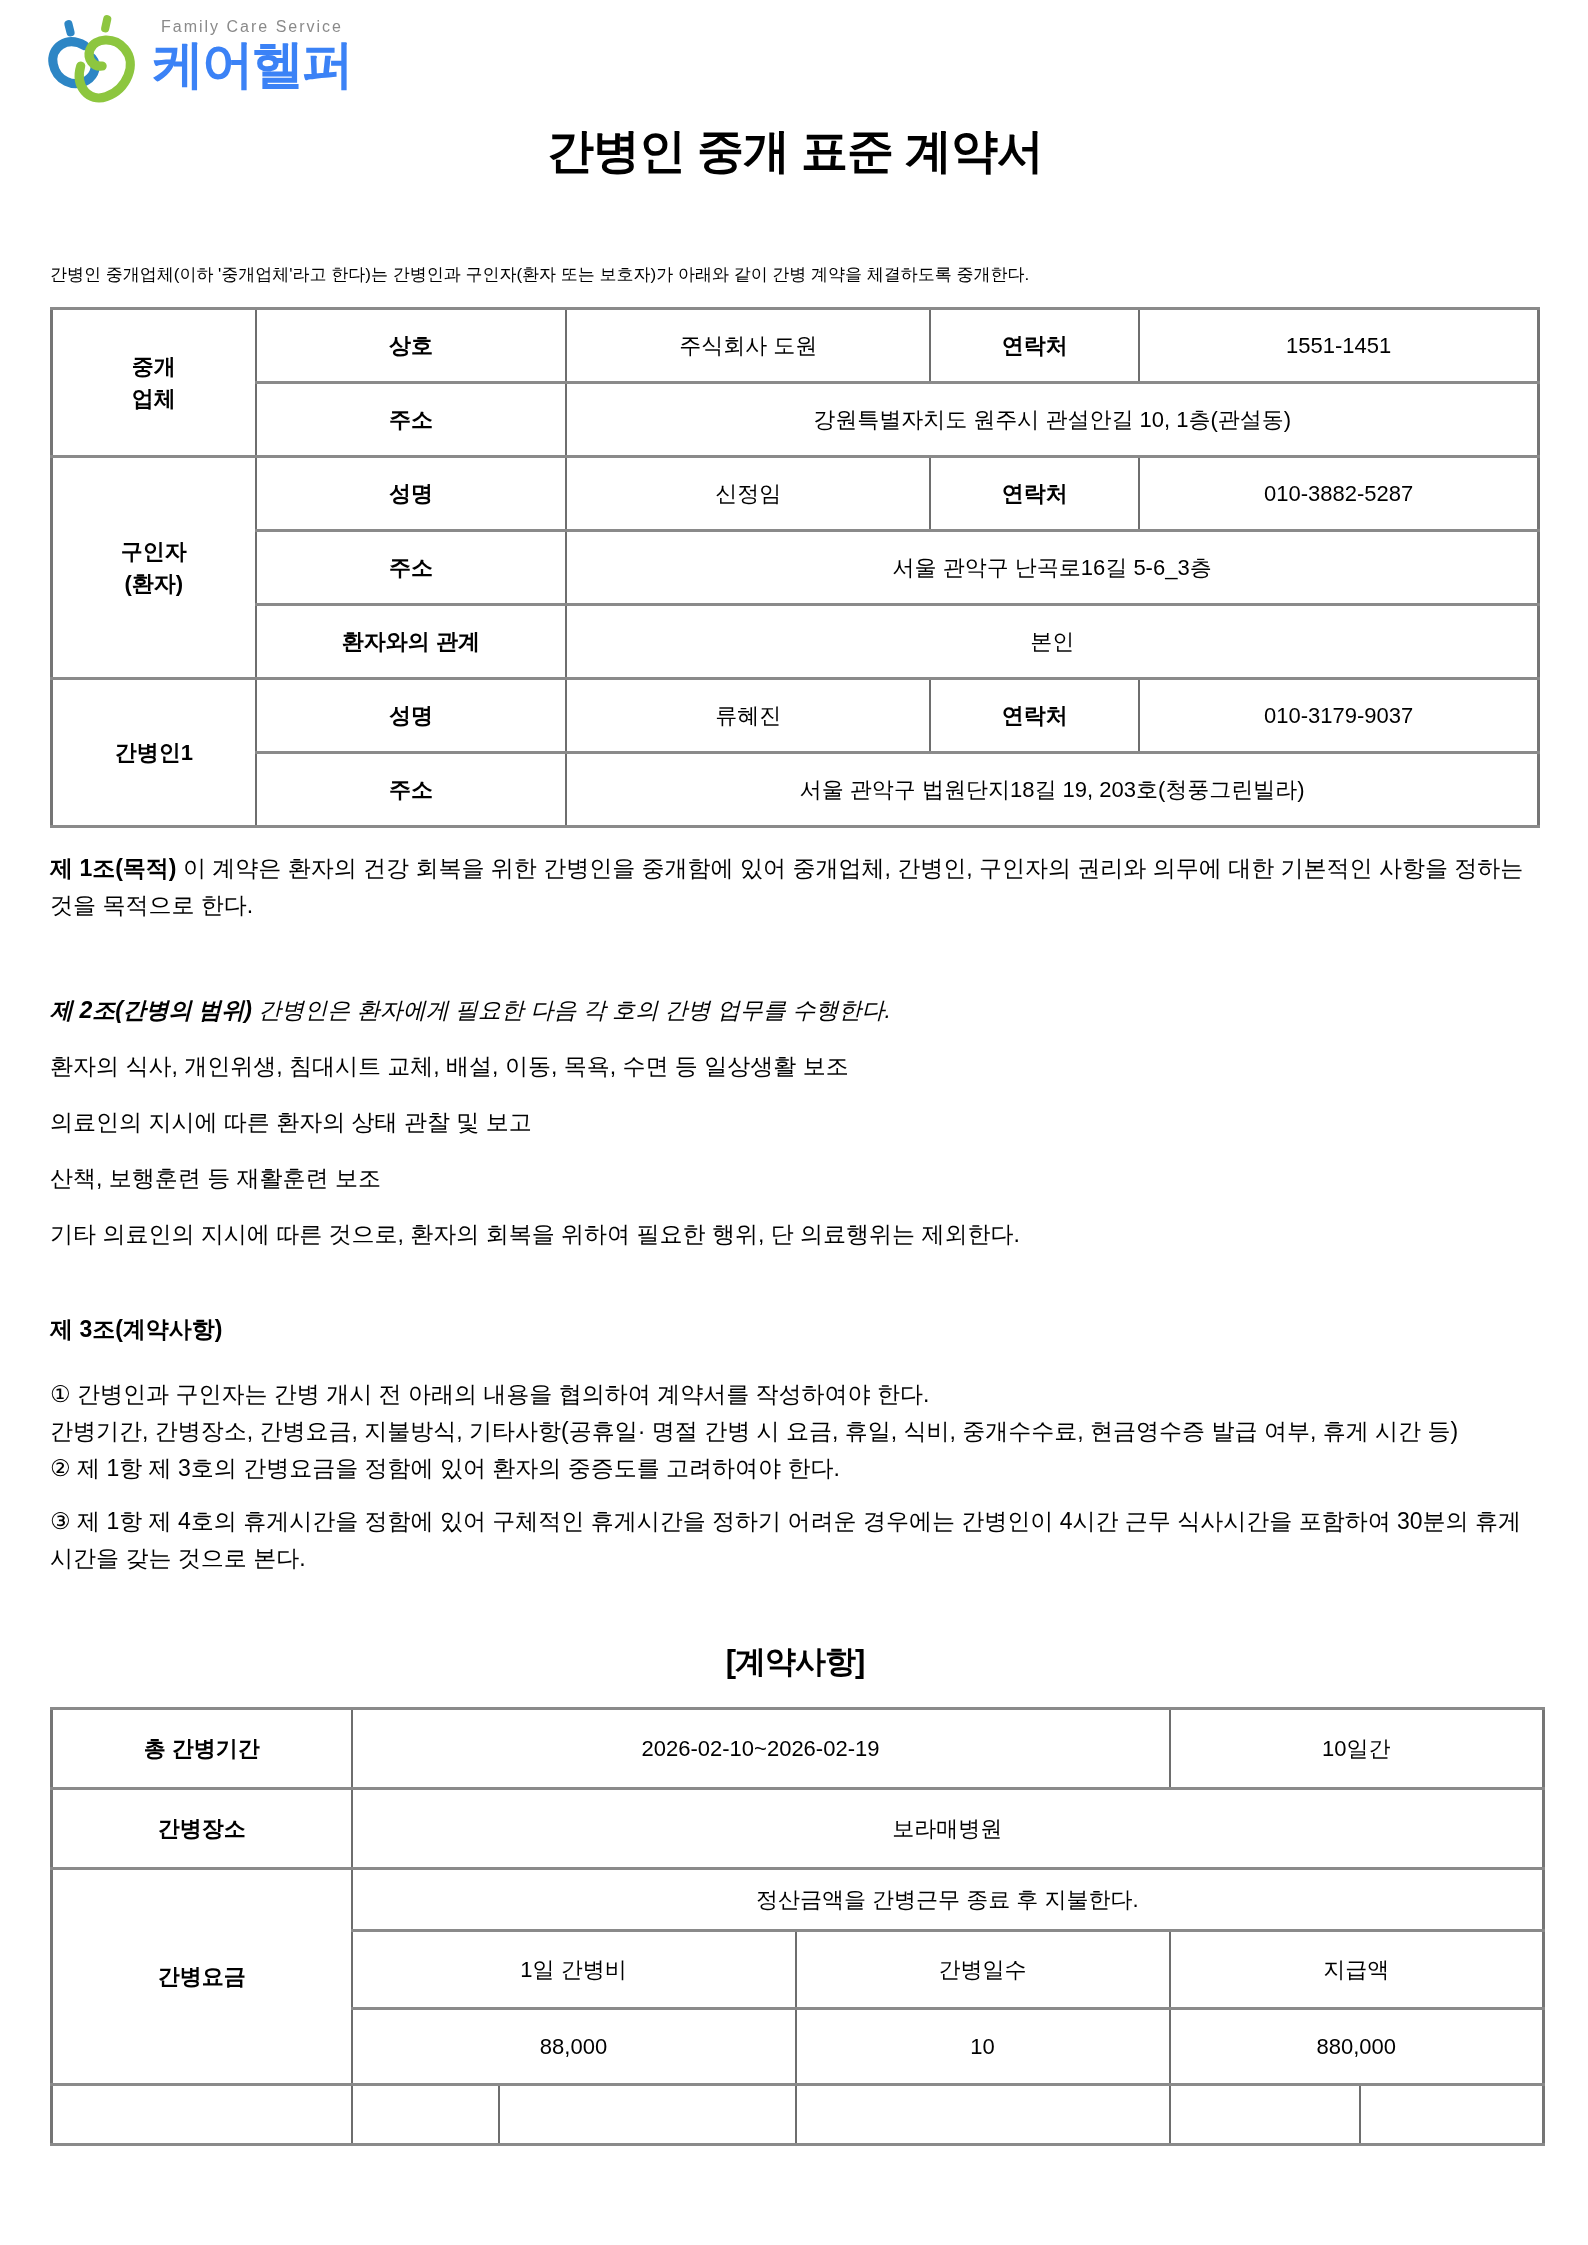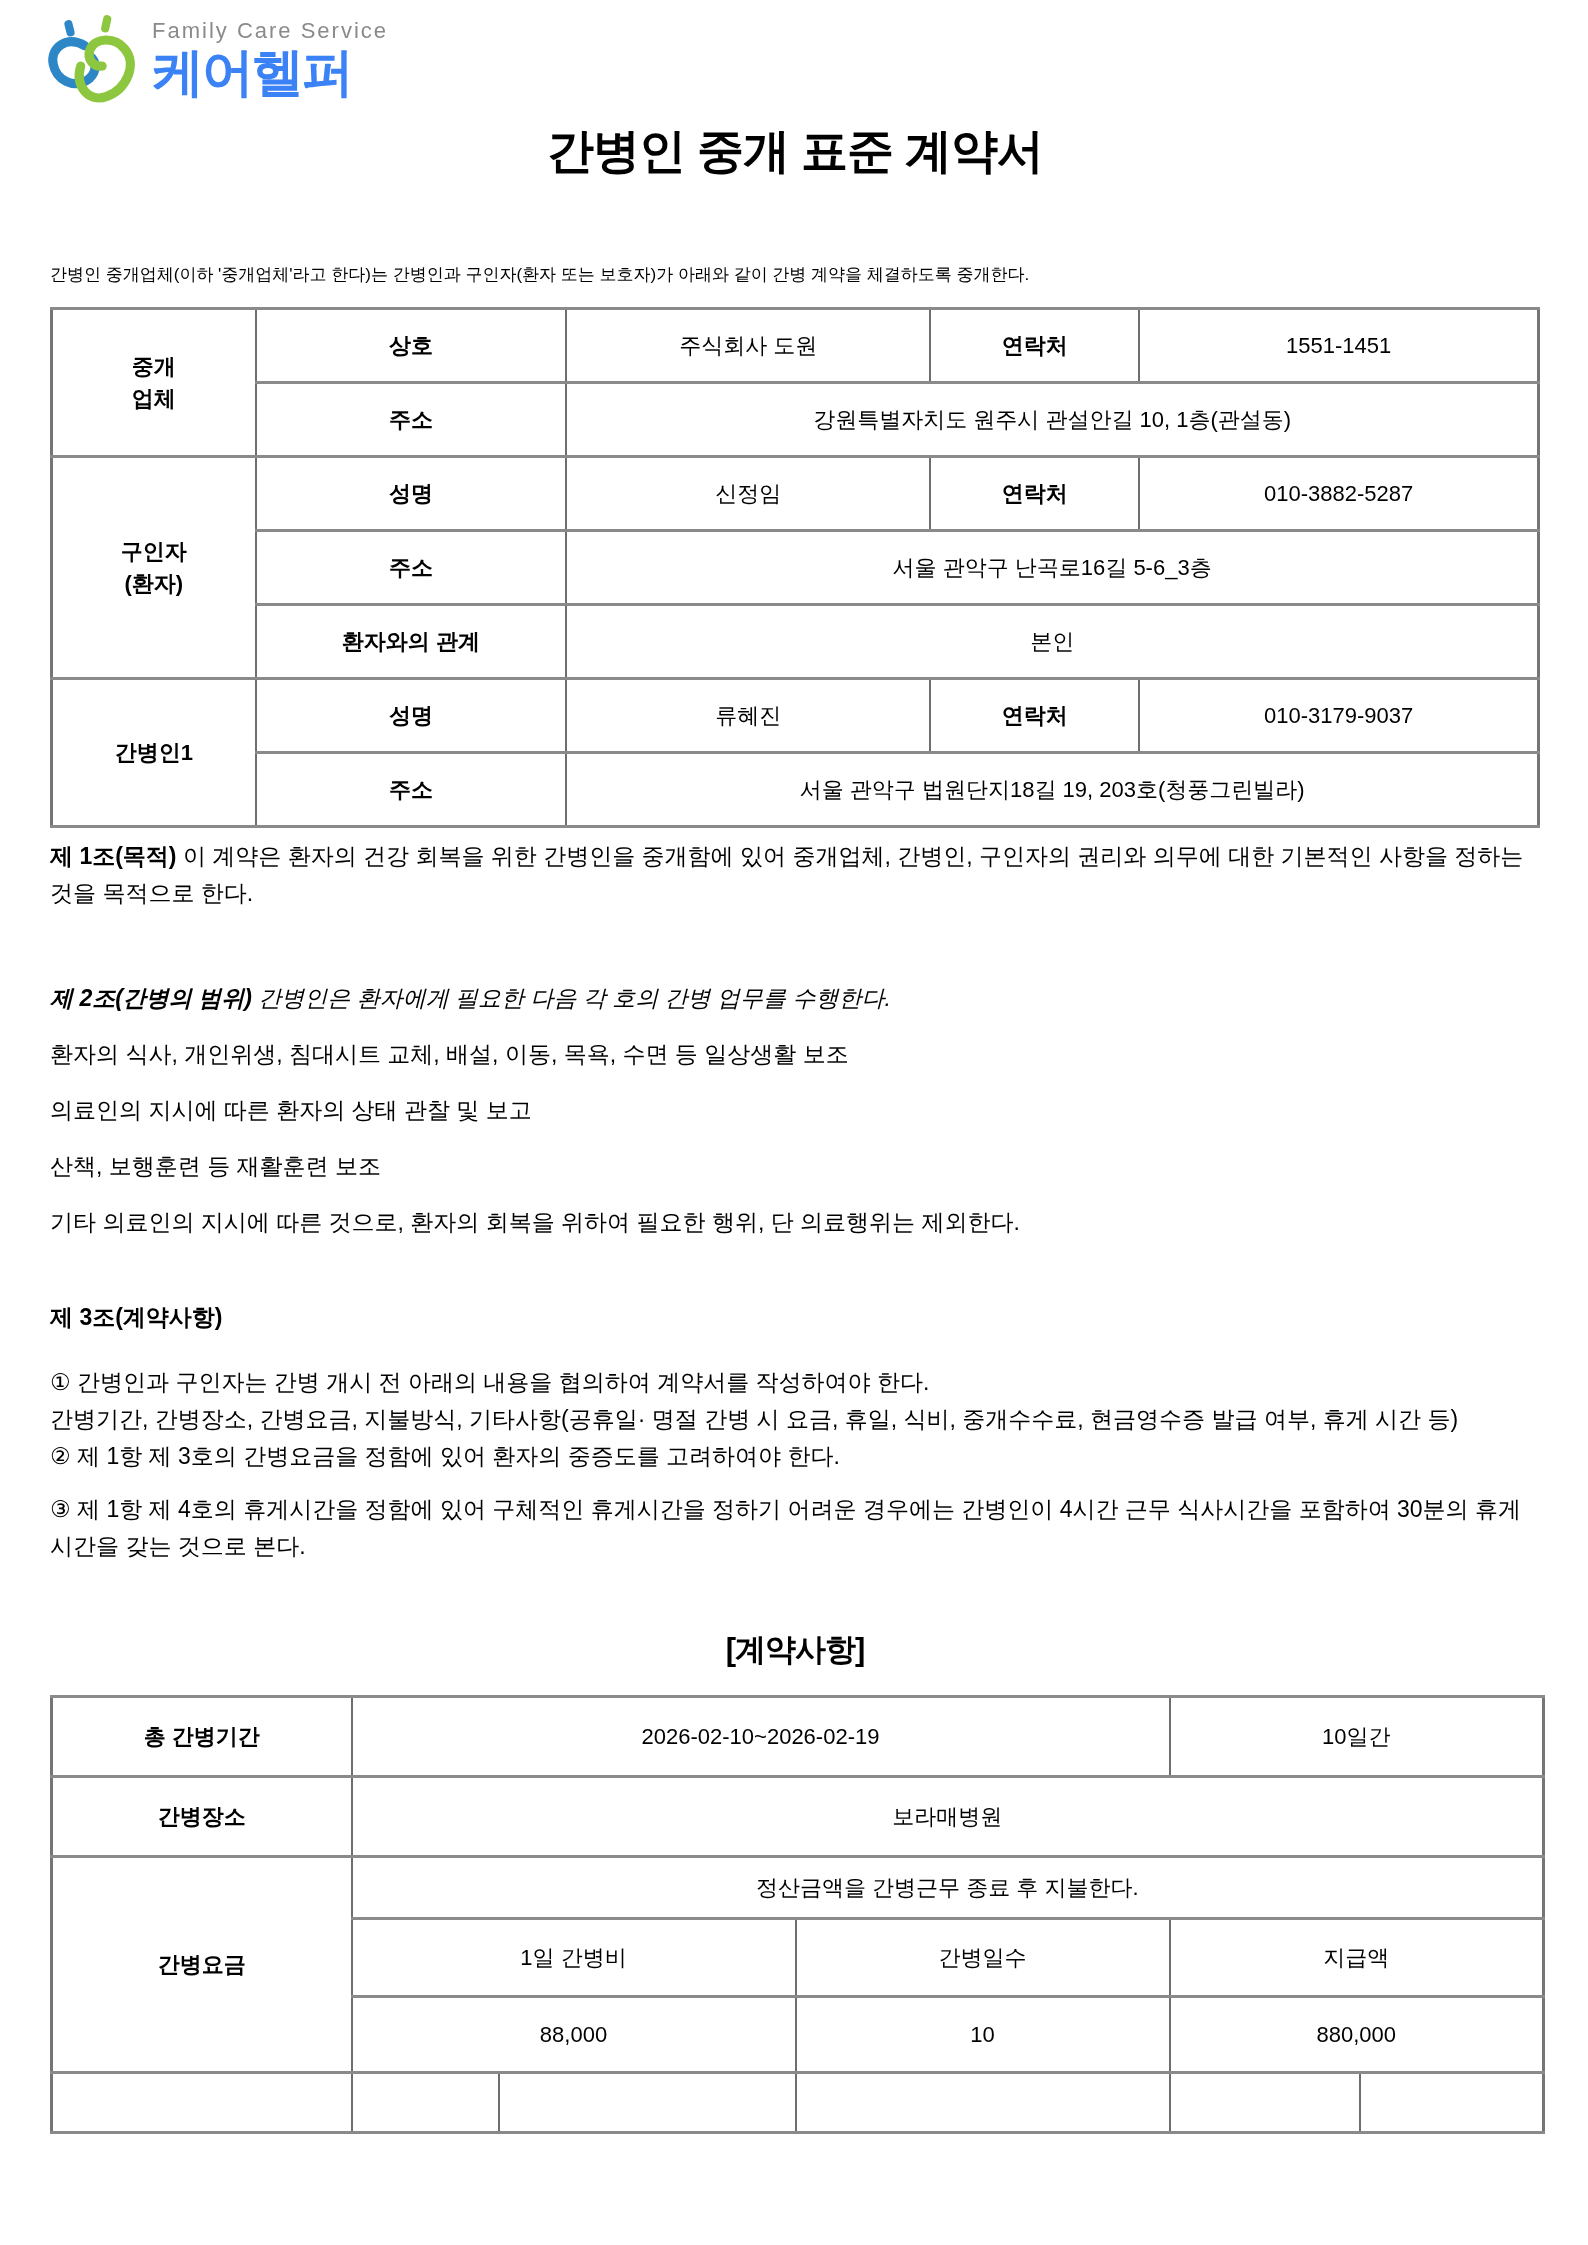--- a/index.html
+++ b/index.html
@@ -14,38 +14,38 @@
     background: #fff;
     padding: 0 48px 0 50px;
   }
 
   
   .doc-header { position: relative; height: 178px; }
   .logo { position: absolute; left: -6px; top: 8px; display: flex; align-items: flex-start; }
   .logo-heart { width: 102px; height: 112px; }
   .logo-textblock { margin-left: 6px; padding-top: 10px; }
   .logo-tagline {
-    font-size: 22px; color: #8a8a8a; letter-spacing: 2px;
+    font-size: 16px; color: #8a8a8a; letter-spacing: 2px;
     text-align: center; font-weight: normal;
   }
   .logo-brand {
     font-size: 52px; font-weight: bold; color: #3b82f6;
     letter-spacing: -2px; line-height: 1.0; margin-top: 2px;
   }
   .doc-title {
     text-align: center; font-size: 47px; font-weight: bold;
     letter-spacing: -1px; padding-top: 120px; color: #000;
   }
 
   
   .intro { font-size: 17px; line-height: 37px; margin-top: 78px; }
 
   .article-p { font-size: 23px; line-height: 37px; }
   .a-head { font-weight: bold; }
-  .art1 { margin-top: 10px; }
+  .art1 { margin-top: 22px; }
   .art2-head { margin-top: 68px; font-style: italic; }
   .art2-item { margin-top: 19px; }
   .art3-head { margin-top: 58px; font-weight: bold; }
   .art3-c1 { margin-top: 28px; }
   .art3-c2 { margin-top: 0; }
   .art3-c3 { margin-top: 16px; }
 
   .section-title {
     text-align: center; font-size: 31px; font-weight: bold;
     margin-top: 64px; letter-spacing: -1px;

